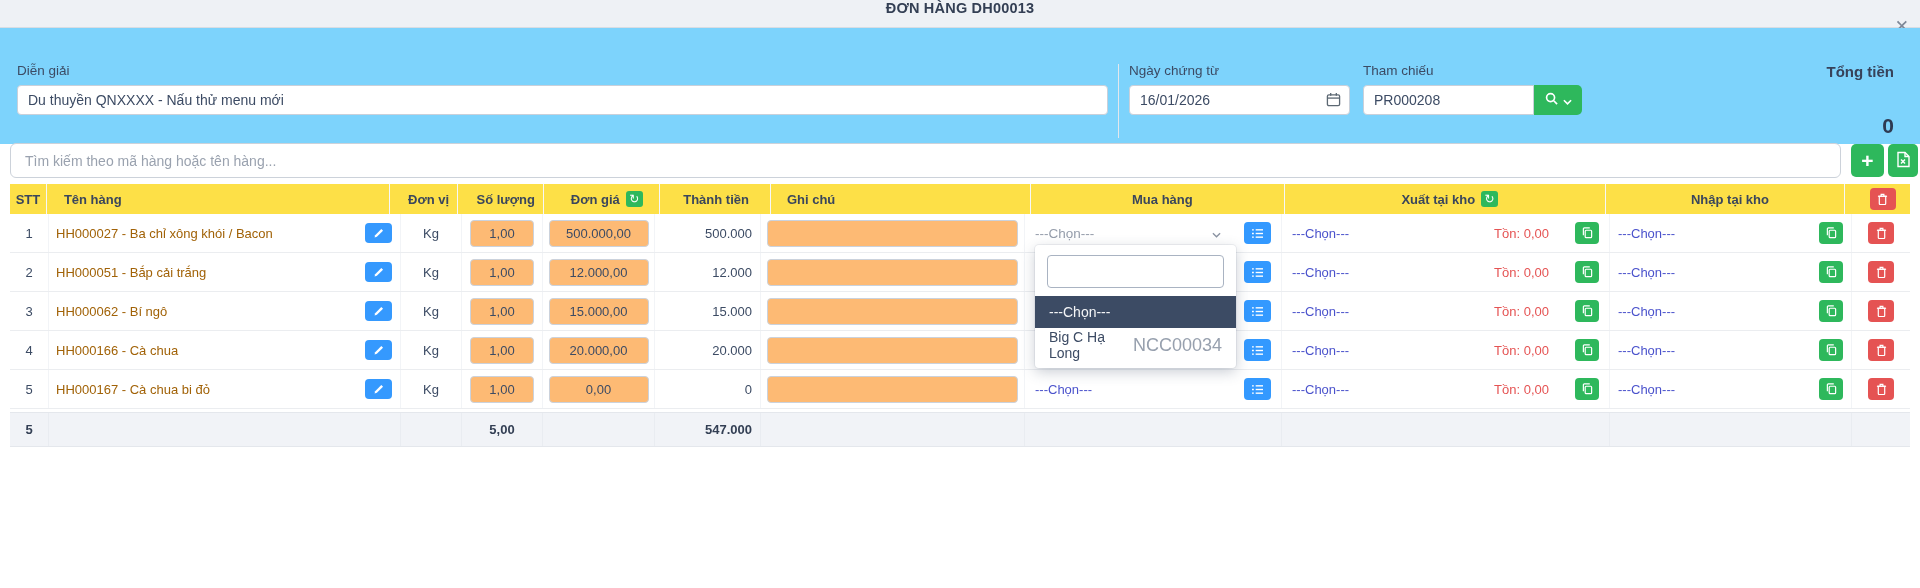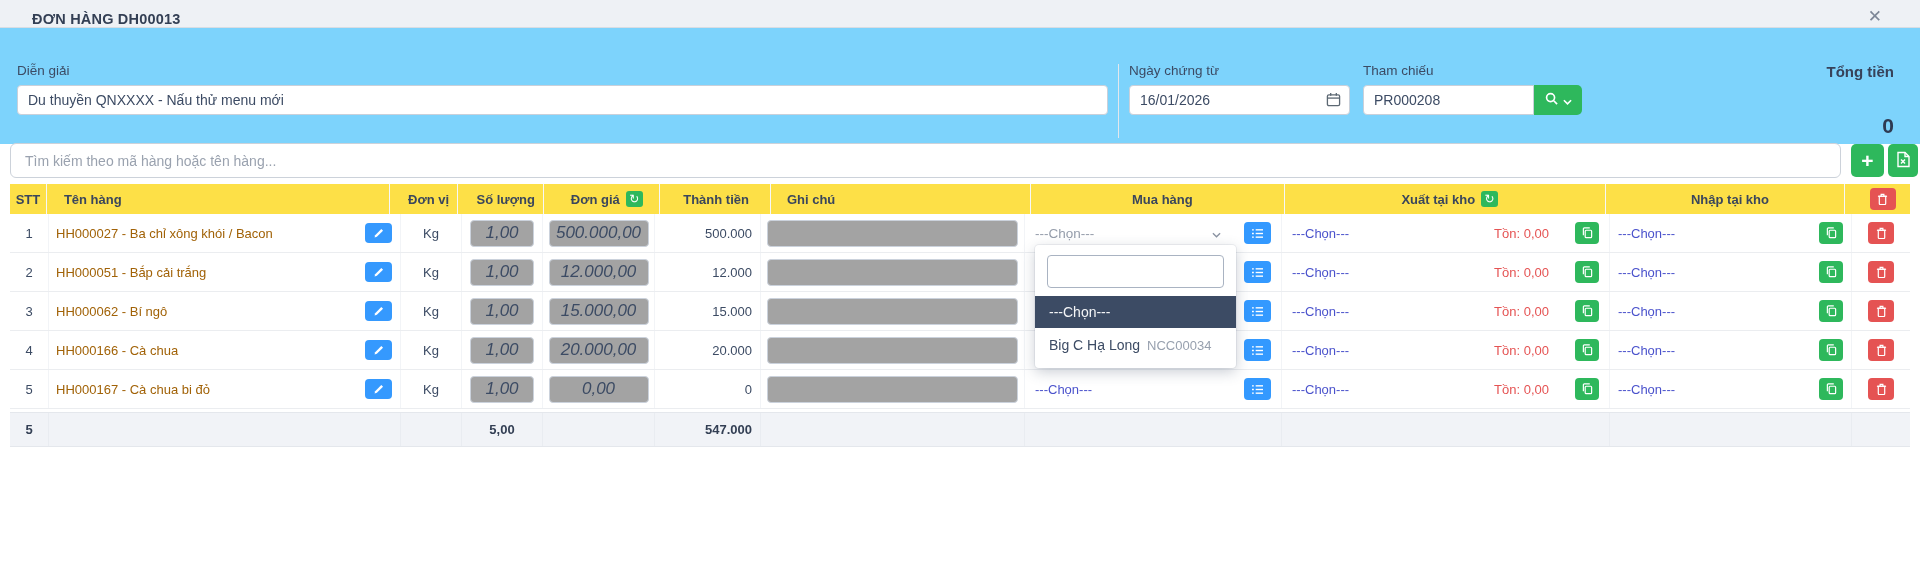--- a/index.html
+++ b/index.html
@@ -1,21 +1,21 @@
 <!DOCTYPE html>
 <html><head>
 <meta charset="utf-8">
 <style>
   html,body{margin:0;padding:0;background:#fff;}
   .app{position:relative;width:1920px;height:588px;background:#fff;overflow:hidden;
        font-family:"Liberation Sans",sans-serif;color:#3c4b64;font-size:13px;}
 
   
   .modal-header{height:27px;background:#eef1f5;border-bottom:1px solid #d8dde3;
-                display:flex;align-items:flex-end;padding:0 32px;}
+                display:flex;align-items:center;padding:0 5px;flex-direction:column;}
   .modal-title{font-weight:bold;font-size:14.5px;color:#333f54;letter-spacing:.2px;}
   .close-btn{margin-left:auto;color:#7d8797;font-size:17px;line-height:1;cursor:pointer;padding:2px 6px;}
 
   
   .form-section{position:relative;height:116px;background:#7dd3fc;}
   .fg{position:absolute;top:35px;}
   .fg label{display:block;font-size:13.5px;color:#3c4b64;margin-bottom:7px;}
   .f-input{height:30px;border:1px solid #c9d0da;border-radius:4px;font-size:14px;
            padding:0 10px;box-sizing:border-box;color:#3c4b64;width:100%;
            font-family:"Liberation Sans",sans-serif;background:#fff;outline:none;}
@@ -60,22 +60,22 @@
   .c-note{width:264px;padding:0 6px;}
   .c-mua{width:257px;padding:0 10px;}
   .c-xuat{width:328px;padding:0 10px;}
   .c-nhap{width:242px;padding:0 8px;}
   .c-act{width:58px;justify-content:center;}
   .thead .c-name{justify-content:flex-start;}
   .thead .c-note{justify-content:flex-start;}
   .thead .c-unit,.thead .c-qty,.thead .c-price,.thead .c-amount,
   .thead .c-mua,.thead .c-xuat,.thead .c-nhap{justify-content:center;}
 
-  .tin{height:27px;border:1px solid #cbd2dc;border-radius:4px;font-size:17px;color:#3c4b64;
-       box-sizing:border-box;text-align:center;font-family:"Liberation Sans",sans-serif;outline:none;background:#a3a3a3;font-style:italic;}
+  .tin{height:27px;border:1px solid #cbd2dc;border-radius:4px;font-size:13px;color:#3c4b64;
+       box-sizing:border-box;text-align:center;font-family:"Liberation Sans",sans-serif;outline:none;background:#fdba74;}
   .tin-qty{width:64px;}
   .tin-price{width:100px;}
   .tin-note{width:100%;text-align:left;padding:0 8px;}
   .item-link{color:#a16207;text-decoration:none;cursor:pointer;}
   .chon-link{color:#4a52cc;text-decoration:none;cursor:pointer;}
   .ton-label{color:#e55353;margin-left:auto;margin-right:26px;}
 
   .ibtn{border:none;border-radius:4px;display:flex;align-items:center;justify-content:center;cursor:pointer;padding:0;}
   .btn-pencil{width:27px;height:20px;background:#3599fe;margin-left:auto;}
   .btn-list{width:27px;height:22px;background:#3399ff;margin-left:auto;}
@@ -93,21 +93,21 @@
 
   
   .dd-panel{position:absolute;left:1035px;top:245px;width:201px;background:#fff;border-radius:4px;z-index:5;
             box-shadow:0 4px 14px rgba(60,75,100,.28),0 0 0 1px rgba(60,75,100,.07);padding:10px 0 6px;}
   .dd-search{display:block;margin:0 12px;width:177px;height:33px;border:1px solid #a9b3c2;border-radius:4px;
              box-sizing:border-box;font-size:14px;padding:0 8px;outline:none;
              font-family:"Liberation Sans",sans-serif;color:#3c4b64;}
   .dd-opt{height:32px;display:flex;align-items:center;padding:0 14px;font-size:14px;color:#3c4b64;cursor:pointer;}
   .dd-opt.sel{background:#3c4b64;color:#f4f5f7;margin-top:8px;}
   .dd-opt.plain{height:34px;}
-  .dd-code{color:#97a0ae;margin-left:7px;font-size:13px;}
+  .dd-code{color:#97a0ae;font-size:18px;}
 </style>
 </head>
 <body>
 
 <div class="app">
 
   <div class="modal-header">
     <span class="modal-title">ĐƠN HÀNG DH00013</span>
     <span class="close-btn">✕</span>
   </div>

